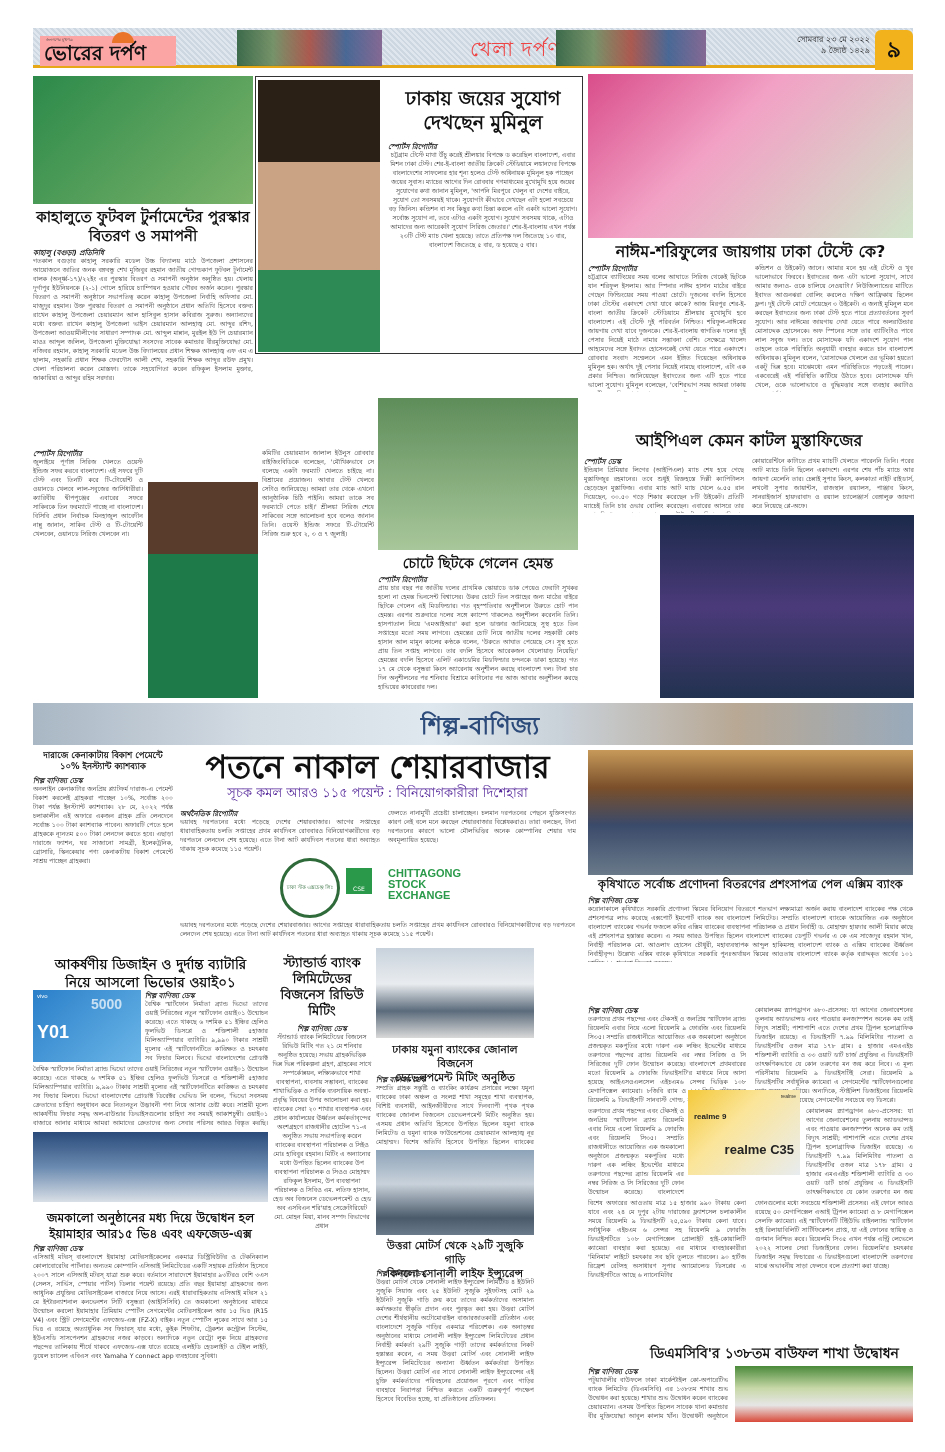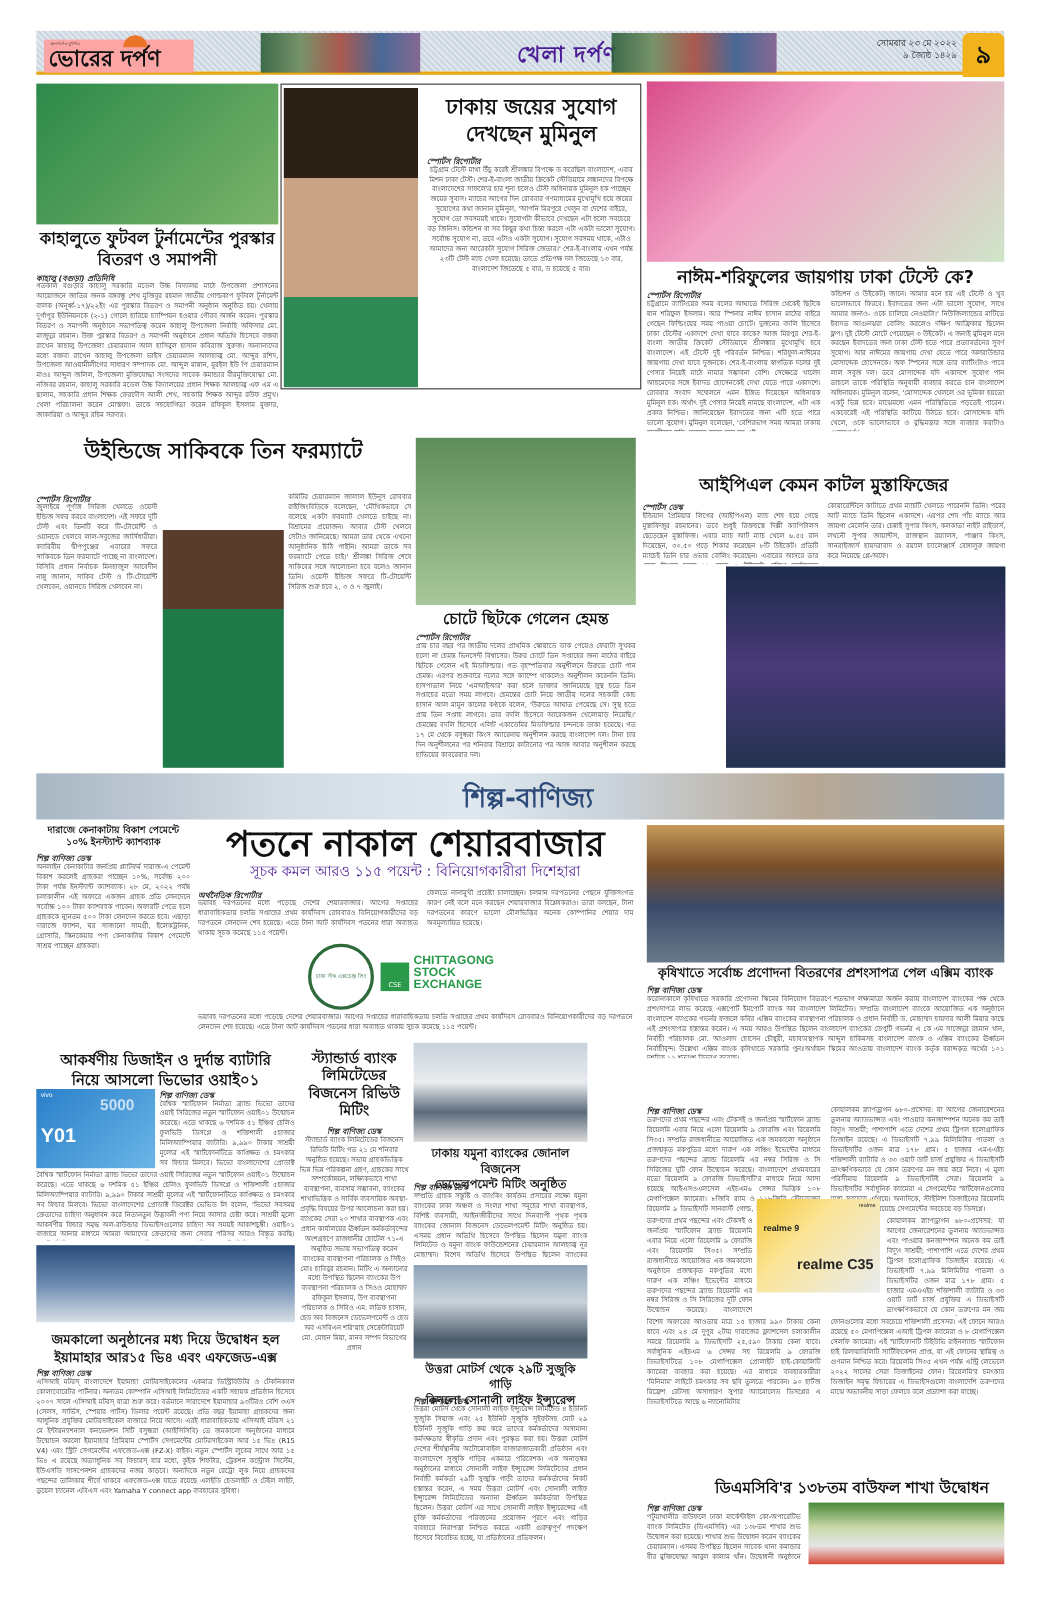--- a/index.html
+++ b/index.html
@@ -4,31 +4,31 @@
 <style>
 *{box-sizing:border-box;margin:0;padding:0}
 body{width:945px;height:1452px;background:#fff;font-family:"DejaVu Sans",sans-serif;color:#111;position:relative;overflow:hidden}
 .abs{position:absolute}
 .masthead{left:33px;top:28px;width:880px;height:40px;background:repeating-linear-gradient(45deg,#dfe6ee 0 2px,#cdd7e2 2px 4px);border-bottom:3px solid #e6a817}
 .logo-box{left:40px;top:36px;width:136px;height:30px;background:#fca5a5;display:flex;align-items:flex-end;padding:0 4px}
 .logo-text{font-family:"DejaVu Serif",serif;font-weight:bold;font-size:20px;color:#111;line-height:26px}
 .logo-sun{left:112px;top:32px;width:22px;height:11px;border-radius:22px 22px 0 0;background:#e9742a}
 .logo-tag{left:46px;top:37px;font-size:4px;color:#333}
 .banner-img{top:30px;height:36px;background:linear-gradient(90deg,#2c5e3a,#6b8a5b,#a64b3f,#3a5b8c,#7b5c8a);opacity:.9}
-.section-title{left:530px;top:34px;font-size:22px;color:#4c1d95;font-weight:bold;letter-spacing:1px}
+.section-title{left:530px;top:34px;font-size:22px;color:#ef4444;font-weight:normal;letter-spacing:1px}
 .date-block{left:780px;top:34px;text-align:right;font-size:8px;line-height:11px;color:#222}
 .page-tab{left:875px;top:30px;width:38px;height:40px;background:#f1b21c;border-radius:6px 6px 0 0;display:flex;align-items:center;justify-content:center;font-size:22px;font-weight:bold;color:#111}
 .photo{background:#888;overflow:hidden}
 .hl{font-family:"DejaVu Sans",sans-serif;font-weight:bold;color:#111;text-align:center;line-height:1.15}
 .byline{font-size:7px;font-style:italic;font-weight:bold;color:#222}
 .body{font-size:6.2px;line-height:9px;color:#333;text-align:justify;overflow:hidden}
 .box{border:1px solid #333}
 .biz-band{left:33px;top:703px;width:880px;height:42px;background:linear-gradient(90deg,#a9b7c4,#d3dbe3 25%,#dfe7ef 45%,#c9d1d9 60%,#b8a894 80%,#9ab 100%)}
 .biz-title{left:370px;top:707px;width:220px;text-align:center;font-size:24px;color:#2d4b7a;font-weight:bold}
-.cse-logo{display:flex;align-items:flex-end;gap:4px}
+.cse-logo{display:flex;align-items:flex-start;gap:16px}
 .cse-mark{width:26px;height:26px;background:#2a9a4a;color:#fff;font-size:6px;display:flex;align-items:flex-end;justify-content:center;padding-bottom:2px}
 .cse-text{color:#2a9a4a;font-weight:bold;font-size:11px;line-height:11px;font-family:"Liberation Sans",sans-serif}
 .dse-seal{width:60px;height:60px;border-radius:50%;border:3px solid #2f6b3a;display:flex;align-items:center;justify-content:center;font-size:5px;color:#2f6b3a;text-align:center}
 .green-bg{background:linear-gradient(135deg,#2c8a4a,#7bb36a)}
 .pink-bg{background:linear-gradient(135deg,#d94d8a,#f2a1c5 40%,#cfe5c9)}
 .field-bg{background:linear-gradient(180deg,#5e8d5a,#a8c79a)}
 .dark-bg{background:linear-gradient(180deg,#1b2a4a,#4b3a7a 50%,#22324f)}
 .meeting-bg{background:linear-gradient(180deg,#c8d2dc,#e9ecef 40%,#5b6b7b 70%,#d9d9d9)}
 .cars-bg{background:linear-gradient(180deg,#8da3b8,#c9d2db 40%,#4a5a6a 80%,#6a7a8a)}
 .vivo-bg{background:linear-gradient(135deg,#2a7fc9,#6bb6e8)}
@@ -71,21 +71,20 @@
 <div class="abs byline" style="left:388px;top:141px;width:190px">স্পোর্টস রিপোর্টার</div>
 <div class="abs body" style="left:388px;top:150px;width:190px;height:200px;text-align:center">চট্টগ্রাম টেস্টে মাথা উঁচু করেই শ্রীলঙ্কার বিপক্ষে ড করেছিল বাংলাদেশ, এবার মিশন ঢাকা টেস্ট। শের-ই-বাংলা জাতীয় ক্রিকেট স্টেডিয়ামে লঙ্কানদের বিপক্ষে বাংলাদেশের সাফল্যের হার শূন্য হলেও টেস্ট অধিনায়ক মুমিনুল হক পাচ্ছেন জয়ের সুবাস। ম্যাচের আগের দিন রোববার গণমাধ্যমের মুখোমুখি হয়ে জয়ের সুযোগের কথা জানান মুমিনুল, 'আপনি মিরপুরে খেলুন বা দেশের বাইরে, সুযোগ তো সবসময়ই থাকে। সুযোগটা কীভাবে দেখছেন এটা হলো সবচেয়ে বড় জিনিস। কন্ডিশন বা সব কিছুর কথা চিন্তা করলে এটা একটা ভালো সুযোগ। সর্বোচ্চ সুযোগ না, তবে এটাও একটা সুযোগ। সুযোগ সবসময় থাকে, এটাও আমাদের জন্য আরেকটা সুযোগ সিরিজ জেতার।' শের-ই-বাংলায় এখন পর্যন্ত ২৩টি টেস্ট ম্যাচ খেলা হয়েছে। তাতে প্রতিপক্ষ দল জিতেছে ১৩ বার, বাংলাদেশ জিতেছে ৫ বার, ড হয়েছে ৫ বার।</div>
 
 <div class="abs photo pink-bg" style="left:588px;top:74px;width:325px;height:164px"></div>
 <div class="abs hl" style="left:588px;top:243px;width:325px;font-size:16px">নাঈম-শরিফুলের জায়গায় ঢাকা টেস্টে কে?</div>
 <div class="abs byline" style="left:588px;top:263px;width:160px">স্পোর্টস রিপোর্টার</div>
 <div class="abs body" style="left:588px;top:272px;width:158px;height:120px">চট্টগ্রামে ব্যাটিংয়ের সময় বলের আঘাতে সিরিজ থেকেই ছিটকে যান শরিফুল ইসলাম। আর স্পিনার নাঈম হাসান মাঠের বাইরে গেছেন ফিল্ডিংয়ের সময় পাওয়া চোটে। দুজনের বদলি হিসেবে ঢাকা টেস্টের একাদশে দেখা যাবে কাকে? আজ মিরপুর শের-ই-বাংলা জাতীয় ক্রিকেট স্টেডিয়ামে শ্রীলঙ্কার মুখোমুখি হবে বাংলাদেশ। এই টেস্টে দুই পরিবর্তন নিশ্চিত। শরিফুল-নাঈমের জায়গায় দেখা যাবে দুজনকে। শের-ই-বাংলায় স্বাগতিক দলের দুই পেসার নিয়েই মাঠে নামার সম্ভাবনা বেশি। সেক্ষেত্রে খালেদ আহমেদের সঙ্গে ইবাদত হোসেনকেই দেখা যেতে পারে একাদশে। রোববার সংবাদ সম্মেলনে এমন ইঙ্গিত দিয়েছেন অধিনায়ক মুমিনুল হক। অর্থাৎ দুই পেসার নিয়েই নামছে বাংলাদেশ, এটা এক প্রকার নিশ্চিত। জানিয়েছেন ইবাদতের জন্য এটি হতে পারে ভালো সুযোগ। মুমিনুল বলেছেন, 'বেশিরভাগ সময় আমরা ঢাকায় অনুশীলন করি। আমার কাছে মনে হয় এই</div>
 <div class="abs body" style="left:755px;top:263px;width:158px;height:129px">কন্ডিশন ও উইকেট) জানে। আমার মনে হয় এই টেস্টে ও খুব ভালোভাবে ফিরবে। ইবাদতের জন্য এটা ভালো সুযোগ, সাথে আমার জন্যও- ওকে চালিয়ে নেওয়াটা।' নিউজিল্যান্ডের মাটিতে ইবাদত আগুনঝরা বোলিং করলেও দক্ষিণ আফ্রিকায় ছিলেন ফ্লপ। দুই টেস্টে মোটে পেয়েছেন ৩ উইকেট। এ জন্যই মুমিনুল মনে করছেন ইবাদতের জন্য ঢাকা টেস্ট হতে পারে প্রত্যাবর্তনের সুবর্ণ সুযোগ। আর নাঈমের জায়গায় দেখা যেতে পারে অলরাউন্ডার মোসাদ্দেক হোসেনকে। অফ স্পিনের সঙ্গে তার ব্যাটিংটাও পাবে লাল সবুজ দল। তবে মোসাদ্দেক যদি একাদশে সুযোগ পান তাহলে তাকে পরিস্থিতি অনুযায়ী ব্যবহার করতে চান বাংলাদেশ অধিনায়ক। মুমিনুল বলেন, 'মোসাদ্দেক খেললে ওর ভূমিকা হয়তো একটু ভিন্ন হবে। মাঝেমধ্যে এমন পরিস্থিতিতে পড়তেই পারেন। একবেরেই এই পরিস্থিতি কাটিয়ে উঠতে হবে। মোসাদ্দেক যদি খেলে, ওকে ভালোভাবে ও বুদ্ধিমত্তার সঙ্গে ব্যবহার করাটাও গুরুত্বপূর্ণ।'</div>
 
 <div class="abs hl" style="left:33px;top:398px;width:340px;font-size:19px;line-height:24px">
-  <div>উইন্ডিজে সাকিবকে তিন ফরম্যাটে</div>
 </div>
 <div class="abs byline" style="left:33px;top:448px;width:110px">স্পোর্টস রিপোর্টার</div>
 <div class="abs body" style="left:33px;top:457px;width:110px;height:240px">জুলাইয়ে পূর্ণাঙ্গ সিরিজ খেলতে ওয়েস্ট ইন্ডিজ সফর করবে বাংলাদেশ। এই সফরে দুটি টেস্ট এবং তিনটি করে টি-টোয়েন্টি ও ওয়ানডে খেলবে লাল-সবুজের জার্সিধারীরা। ক্যারিবীয় দ্বীপপুঞ্জের এবারের সফরে সাকিবকে তিন ফরম্যাটে পাচ্ছে না বাংলাদেশ। বিসিবি প্রধান নির্বাচক মিনহাজুল আবেদীন নান্নু জানান, সাকিব টেস্ট ও টি-টোয়েন্টি খেলবেন, ওয়ানডে সিরিজ খেলবেন না।</div>
 <div class="abs photo" style="left:148px;top:458px;width:110px;height:240px;background:linear-gradient(180deg,#fff 0 10%,#5a3c2c 10% 40%,#1f7a4a 40%)"></div>
 <div class="abs body" style="left:262px;top:448px;width:112px;height:250px">কমিটির চেয়ারম্যান জালাল ইউনুস রোববার রাইজিংবিডিকে বলেছেন, 'মৌখিকভাবে সে বলেছে একটা ফরম্যাট খেলতে চাইছে না। বিশ্রামের প্রয়োজন। আবার টেস্ট খেলবে সেটাও জানিয়েছে। আমরা তার থেকে এখনো আনুষ্ঠানিক চিঠি পাইনি। আমরা তাকে সব ফরম্যাটে পেতে চাই।' শ্রীলঙ্কা সিরিজ শেষে সাকিবের সঙ্গে আলোচনা হবে বলেও জানান তিনি। ওয়েস্ট ইন্ডিজ সফরে টি-টোয়েন্টি সিরিজ শুরু হবে ২, ৩ ও ৭ জুলাই।</div>
 
 <div class="abs photo field-bg" style="left:378px;top:398px;width:200px;height:152px"></div>
 <div class="abs hl" style="left:378px;top:555px;width:200px;font-size:14px">চোটে ছিটকে গেলেন হেমন্ত</div>
 <div class="abs byline" style="left:378px;top:574px;width:200px">স্পোর্টস রিপোর্টার</div>
 <div class="abs body" style="left:378px;top:583px;width:200px;height:112px">প্রায় চার বছর পর জাতীয় দলের প্রাথমিক স্কোয়াডে ডাক পেয়েও ফেরাটা সুখকর হলো না হেমন্ত ভিনসেন্ট বিশ্বাসের। উরুর চোটে তিন সপ্তাহের জন্য মাঠের বাইরে ছিটকে গেলেন এই মিডফিল্ডার। গত বৃহস্পতিবার অনুশীলনে উরুতে চোট পান হেমন্ত। এরপর শুক্রবারে দলের সঙ্গে ক্যাম্পে থাকলেও অনুশীলন করেননি তিনি। হাসপাতাল নিয়ে 'এমআইআর' করা হলে ডাক্তার জানিয়েছে সুস্থ হতে তিন সপ্তাহের মতো সময় লাগবে। হেমন্তের চোট নিয়ে জাতীয় দলের সহকারী কোচ হাসান আল মামুন কালের কণ্ঠকে বলেন, 'উরুতে আঘাত পেয়েছে সে। সুস্থ হতে প্রায় তিন সপ্তাহ লাগবে। তার বদলি হিসেবে আরেকজন খেলোয়াড় নিয়েছি।' হেমন্তের বদলি হিসেবে এলিট একাডেমির মিডফিল্ডার চন্দনকে ডাকা হয়েছে। গত ১৭ মে থেকে বসুন্ধরা কিংস অ্যারেনায় অনুশীলন করছে বাংলাদেশ দল। টানা চার দিন অনুশীলনের পর শনিবার বিশ্রামে কাটানোর পর আজ আবার অনুশীলন করছে হাভিয়ের কাবরেরার দল।</div>

